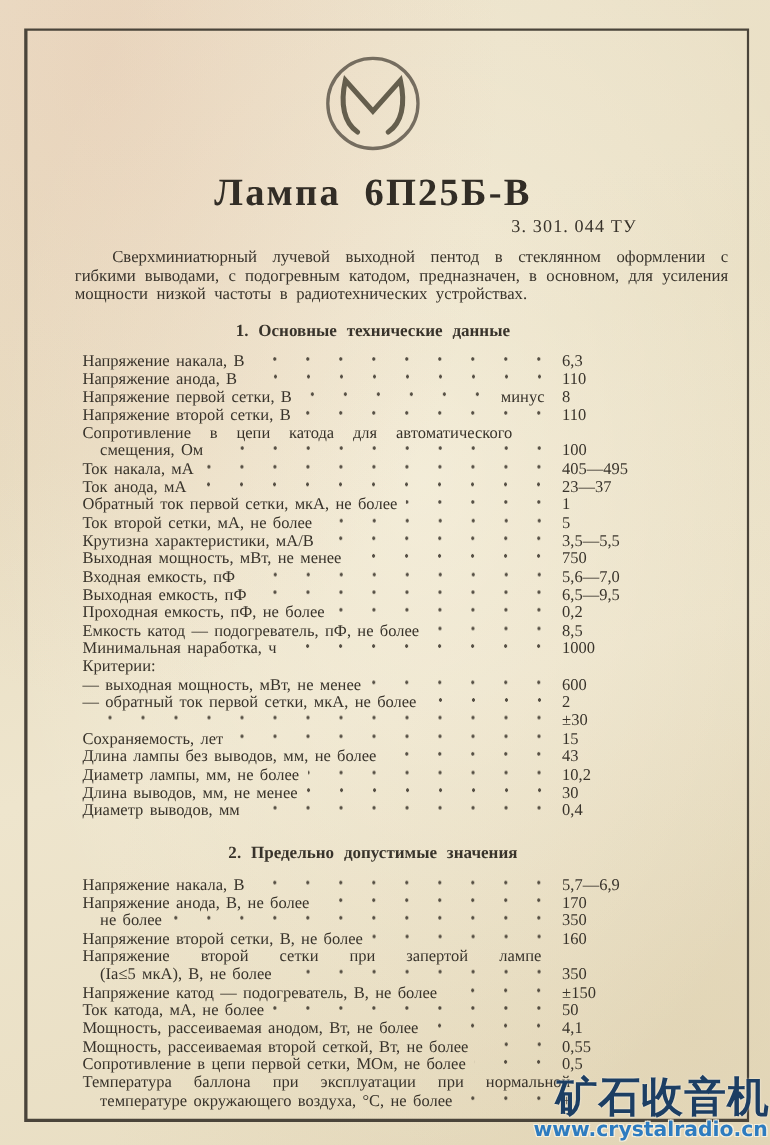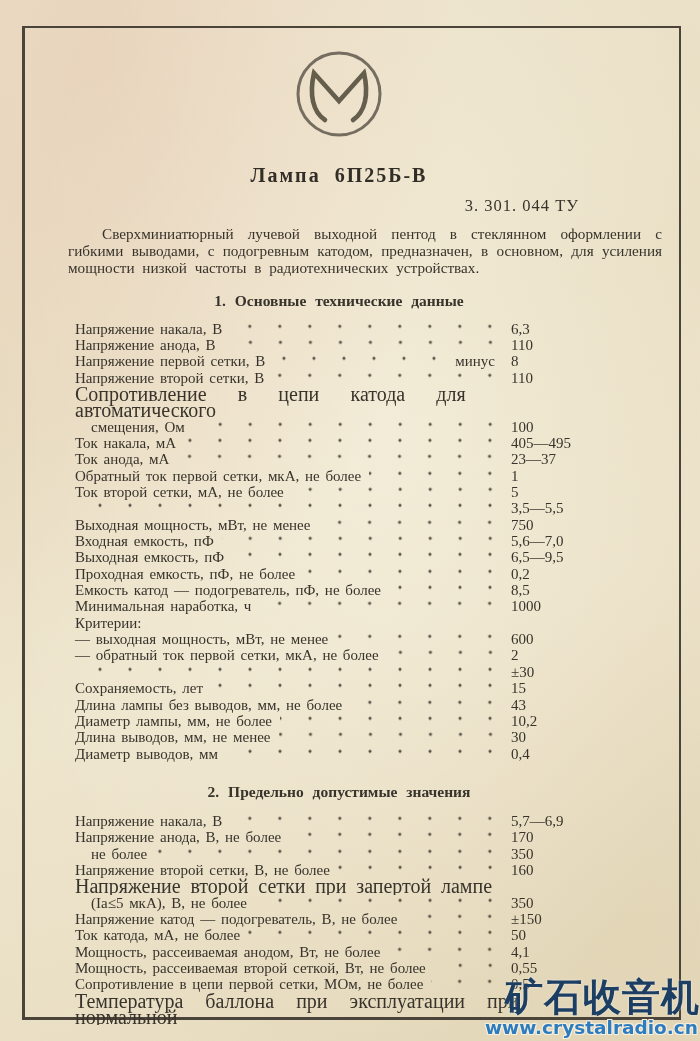--- a/index.html
+++ b/index.html
@@ -18,21 +18,21 @@
     box-sizing:border-box;
     border:2px solid #4a443a;border-left-width:3px;border-bottom-width:3px;
   }
   .content{
     position:absolute;left:0;top:0;right:0;bottom:0;
     padding:0 76px 0 50px;
   }
   .logo{width:104px;height:104px;margin:13px auto 0;}
   .title{
     margin:15px 0 0;text-align:center;
-    font-size:20px;font-weight:bold;letter-spacing:2px;
+    font-size:35px;font-weight:bold;letter-spacing:2px;
     line-height:30px;white-space:pre;color:#322d26;
   }
   .tu{
     margin-top:7px;text-align:right;padding-right:24px;
     font-size:16.5px;line-height:18px;letter-spacing:1px;font-weight:500;
   }
   .desc{
     margin:10px -59px 0 -7px;
     font-size:15.2px;line-height:17.2px;
     text-align:justify;text-indent:34px;word-spacing:4px;
@@ -52,21 +52,21 @@
     flex:1 1 auto;min-width:8px;align-self:stretch;margin:0 4px 0 8px;
     background-image:radial-gradient(circle, rgba(58,52,43,0.85) 1.4px, transparent 1.7px);
     background-size:30px 16px;
     background-position:right 2px bottom 3px;
     background-repeat:repeat-x;
   }
   .dots.none{background:none;}
   .prefix{flex:0 0 auto;margin-right:16px;word-spacing:2px;}
   .val{flex:0 0 92px;width:92px;text-align:left;white-space:nowrap;}
   .wrapline{
-    overflow:hidden;line-height:16.35px;font-size:20px;
+    overflow:hidden;line-height:16.35px;font-size:15px;
     text-align:justify;text-align-last:justify;word-spacing:2px;white-space:normal;
   }
   .wm{position:absolute;right:0px;bottom:3px;text-align:right;z-index:5;}
   .wm-cjk{
     font-family:"DejaVu Sans",sans-serif;font-weight:bold;
     font-size:38px;line-height:40px;color:#1c3e63;letter-spacing:1px;
     text-shadow:0 0 2px rgba(255,255,255,0.7);
   }
   .wm-url{
     font-family:"DejaVu Sans",sans-serif;font-weight:bold;
@@ -138,20 +138,21 @@
             <span class="lbl">Обратный ток первой сетки, мкА, не более</span>
             <span class="dots"></span>
             <span class="val">1</span>
           </div>
           <div class="row">
             <span class="lbl">Ток второй сетки, мА, не более</span>
             <span class="dots"></span>
             <span class="val">5</span>
           </div>
           <div class="row">
+            <span class="lbl">Крутизна характеристики, мА/В</span>
             <span class="dots"></span>
             <span class="val">3,5—5,5</span>
           </div>
           <div class="row">
             <span class="lbl">Выходная мощность, мВт, не менее</span>
             <span class="dots"></span>
             <span class="val">750</span>
           </div>
           <div class="row">
             <span class="lbl">Входная емкость, пФ</span>
@@ -270,20 +271,25 @@
             <span class="lbl">Мощность, рассеиваемая второй сеткой, Вт, не более</span>
             <span class="dots"></span>
             <span class="val">0,55</span>
           </div>
           <div class="row">
             <span class="lbl">Сопротивление в цепи первой сетки, МОм, не более</span>
             <span class="dots"></span>
             <span class="val">0,5</span>
           </div>
           <div class="wrapline" style="width: 84%;">Температура баллона при эксплуатации при нормальной</div>
+          <div class="row">
+            <span class="lbl indent">температуре окружающего воздуха, °С, не более</span>
+            <span class="dots"></span>
+            <span class="val">+</span>
+          </div>
         </div>
       </div>
 
   </div>
 </div>
 
 <div class="wm">
   <div class="wm-cjk">矿石收音机</div>
   <div class="wm-url">www.crystalradio.cn</div>
 </div>

